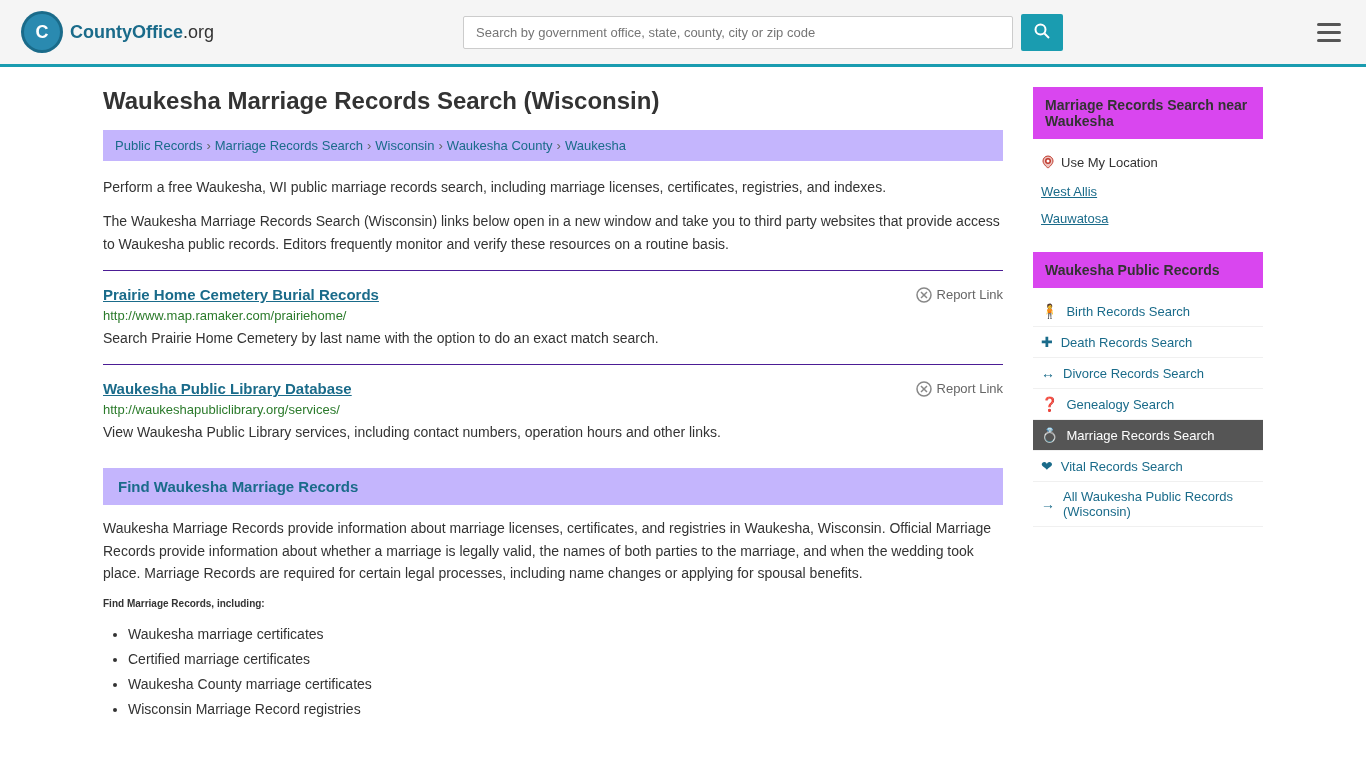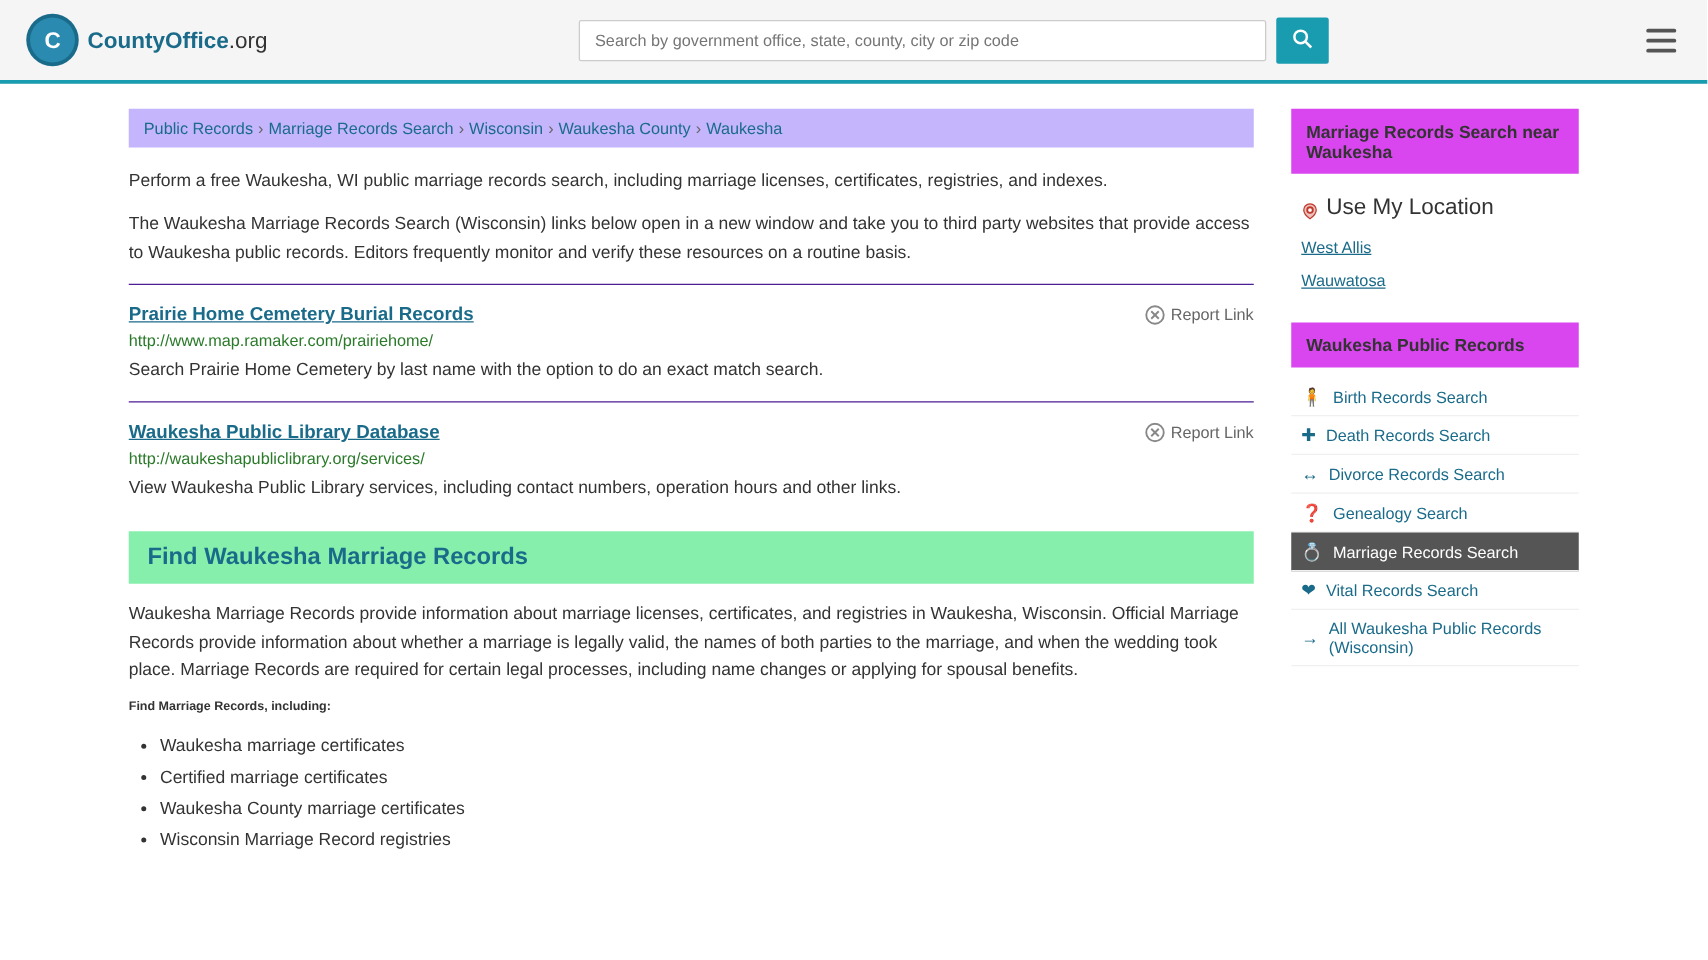--- a/index.html
+++ b/index.html
@@ -158,23 +158,23 @@
     .resource-desc {
       color: #333;
       line-height: 1.5;
     }
 
     
     #find-section {
       margin-top: 10px;
     }
     #find-section-header {
-      background: #86efac;
+      background: #c4b5fd;
       padding: 10px 15px;
-      font-size: 19px;
+      font-size: 15px;
       font-weight: bold;
       color: #1a6b8a;
       margin-bottom: 12px;
     }
     #find-section p {
       line-height: 1.6;
       margin-bottom: 12px;
     }
     .find-subheader {
       font-weight: bold;
@@ -218,26 +218,26 @@
     }
     .sidebar-item.link-item {
       color: #1a6b8a;
     }
     .sidebar-icon {
       font-size: 14px;
       flex-shrink: 0;
     }
     .location-use {
       display: flex;
-      align-items: flex-end;
+      align-items: flex-start;
       gap: 6px;
       padding: 8px;
       cursor: pointer;
       color: #333;
-      font-size: 18px;
+      font-size: 13px;
     }
     .nearby-link {
       display: block;
       padding: 6px 8px;
       color: #1a6b8a;
       font-size: 13px;
       cursor: pointer;
       text-decoration: underline;
     }
   </style>
@@ -270,20 +270,21 @@
     <div class="hamburger-line"></div>
     <div class="hamburger-line"></div>
     <div class="hamburger-line"></div>
   </button>
 </header>
 
 <div id="main-container">
 
   <div id="content-area">
 
+    <h1 id="page-title">Waukesha Marriage Records Search (Wisconsin)</h1>
 
     <nav id="breadcrumb">
       <a class="breadcrumb-item">Public Records</a>
       <span class="breadcrumb-separator">›</span>
       <a class="breadcrumb-item">Marriage Records Search</a>
       <span class="breadcrumb-separator">›</span>
       <a class="breadcrumb-item">Wisconsin</a>
       <span class="breadcrumb-separator">›</span>
       <a class="breadcrumb-item">Waukesha County</a>
       <span class="breadcrumb-separator">›</span>

